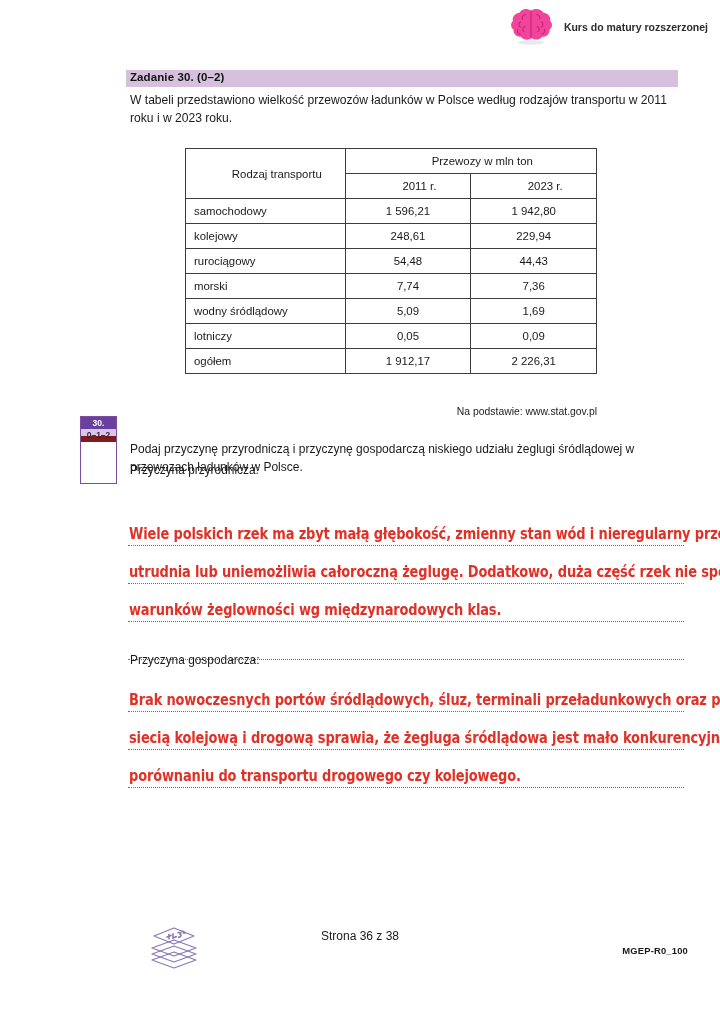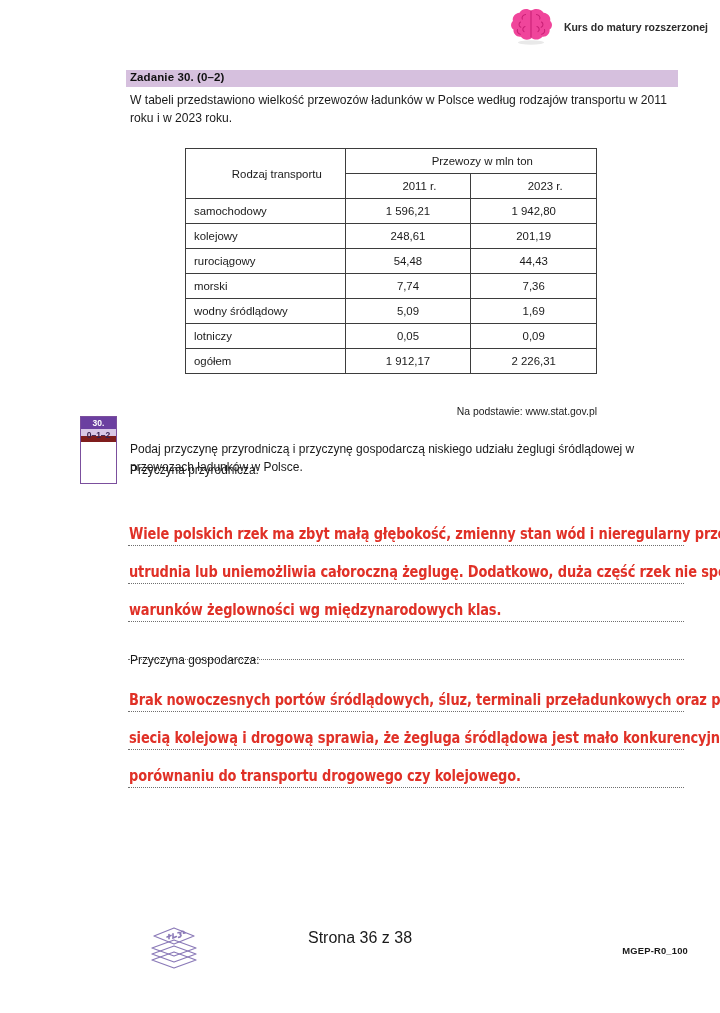--- a/index.html
+++ b/index.html
@@ -182,21 +182,21 @@
     top: 922px;
     width: 56px;
     height: 50px;
   }
   .footer-page {
     position: absolute;
     left: 0;
     top: 929px;
     width: 720px;
     text-align: center;
-    font-size: 16px;
+    font-size: 12px;
     color: #1a1a1a;
   }
   .footer-code {
     position: absolute;
     right: 32px;
     top: 945px;
     font-size: 9.4px;
     font-weight: bold;
     color: #1a1a1a;
     letter-spacing: .2px;
@@ -245,21 +245,21 @@
   </thead>
   <tbody>
     <tr>
       <td class="col-label">samochodowy</td>
       <td class="col-num">1 596,21</td>
       <td class="col-num">1 942,80</td>
     </tr>
     <tr>
       <td class="col-label">kolejowy</td>
       <td class="col-num">248,61</td>
-      <td class="col-num">201,19</td>
+      <td class="col-num">229,94</td>
     </tr>
     <tr>
       <td class="col-label">rurociągowy</td>
       <td class="col-num">54,48</td>
       <td class="col-num">44,43</td>
     </tr>
     <tr>
       <td class="col-label">morski</td>
       <td class="col-num">7,74</td>
       <td class="col-num">7,36</td>

